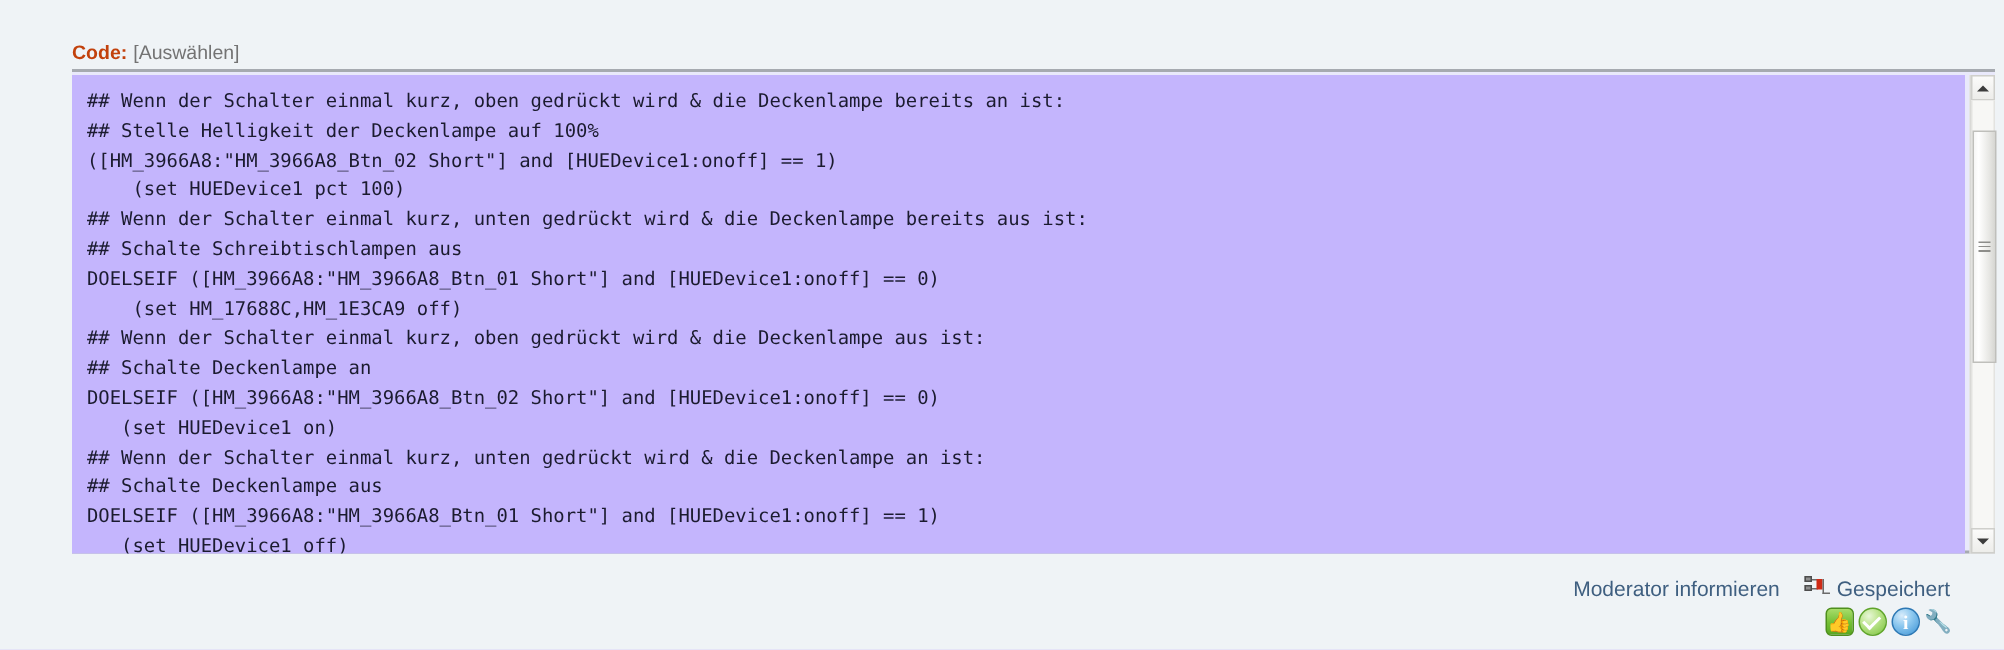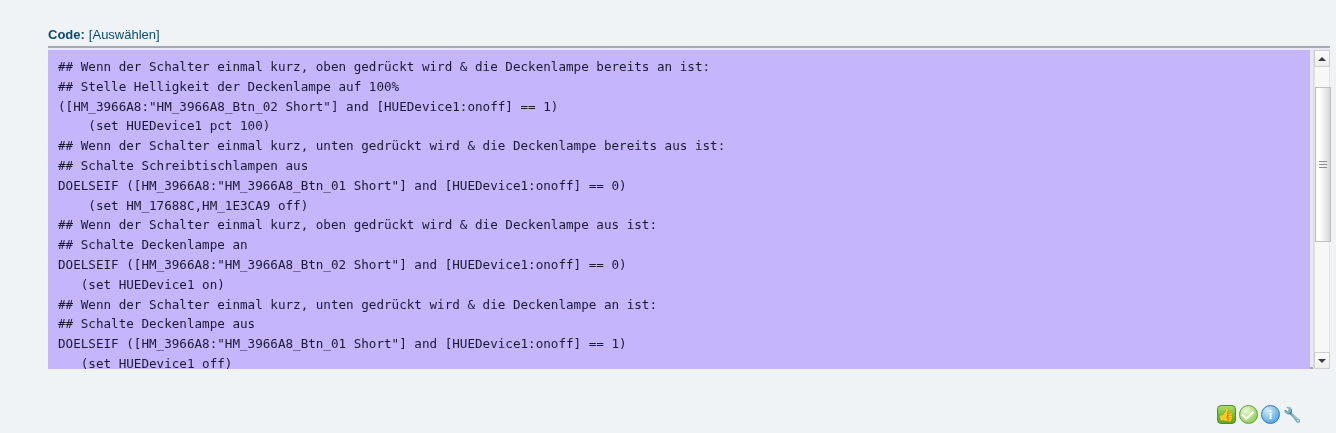--- a/index.html
+++ b/index.html
@@ -25,26 +25,26 @@
   .code-header {
     position: absolute;
     left: 48px;
     top: 26px;
     font-size: 13px;
     line-height: 17px;
     white-space: nowrap;
   }
   .code-header-label {
     font-weight: bold;
-    color: #0c4a6e;
+    color: #c2410c;
     font-size: 13px;
     margin-top: 34px;
   }
   .code-header-link {
-    color: #0c4a6e;
+    color: #737373;
     font-size: 13px;
     text-decoration: none;
     margin-left: 4px;
     cursor: pointer;
     text-align: center;
   }
 
   
   .code-box-wrap {
     position: absolute;
@@ -303,20 +303,35 @@
           <span class="sb-grip"></span>
         </div>
       </div>
       <div class="sb-btn down">
         <span class="sb-arrow down"></span>
       </div>
     </div>
   </div>
 
   <div class="footer">
+    <div class="footer-row">
+      <a class="mod-link">Moderator informieren</a>
+      <span class="saved-group">
+        <span class="tree-icon">
+          <span class="tbox" style="left:0px; top:1px;"></span>
+          <span class="tbox" style="left:0px; top:7px;"></span>
+          <span class="tn" style="left:5px; top:3px; width:4px; height:1px;"></span>
+          <span class="tn" style="left:5px; top:9px; width:4px; height:1px;"></span>
+          <span class="tred"></span>
+          <span class="tn" style="left:12px; top:3px; width:1px; height:10px;"></span>
+          <span class="tn" style="left:12px; top:12px; width:5px; height:1px;"></span>
+        </span>
+        <span class="saved-text">Gespeichert</span>
+      </span>
+    </div>
 
     <div class="icon-row">
       <span class="ic">
         <span class="ic-thumb">👍</span>
       </span>
       <span class="ic">
         <span class="ic-check">
             <span class="chk"></span>
           </span>
       </span>

